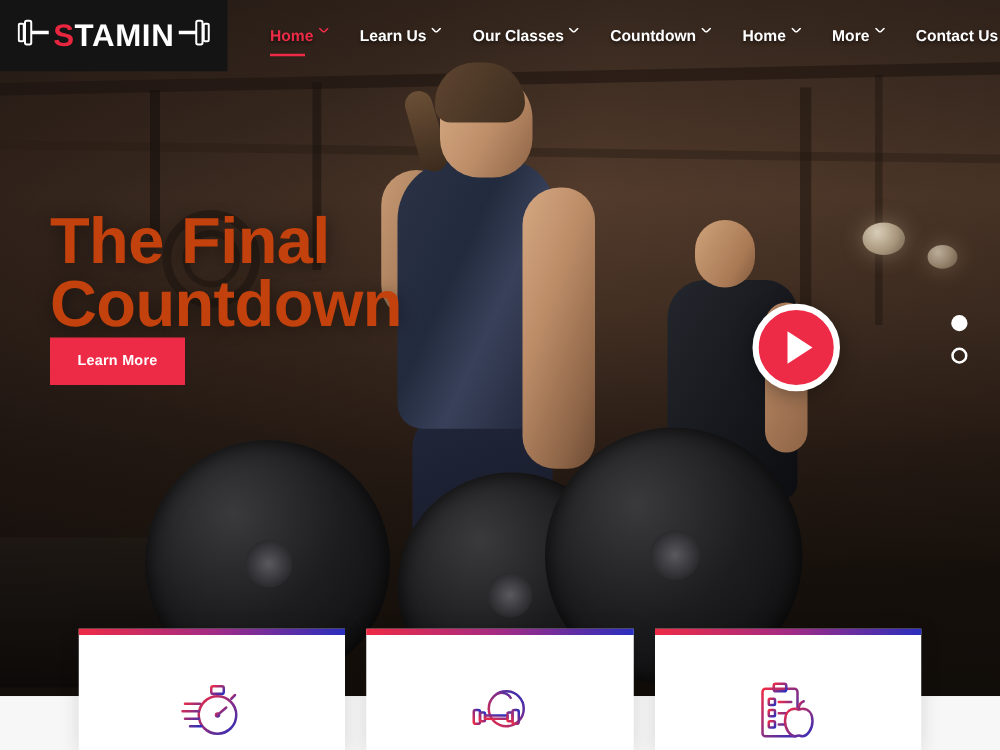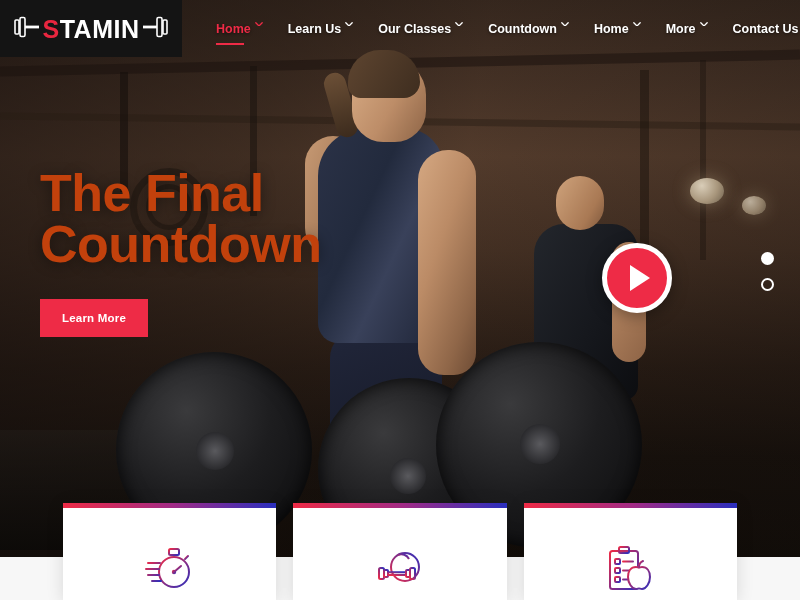--- a/index.html
+++ b/index.html
@@ -189,21 +189,20 @@
     text-shadow:0 2px 14px rgba(0,0,0,.45);
     letter-spacing:-.5px;
   }
   .hero-desc {
     margin-top:26px;
     font-size:12.5px; line-height:1.95; color:#f0eeec;
     text-shadow:0 1px 6px rgba(0,0,0,.55);
     max-width:346px;
   }
   .learn-btn {
-    margin-top:29px;
     display:inline-block;
     background:#ee2b46; color:#ffffff;
     font-size:11.5px; font-weight:bold;
     padding:13px 22px; border:none; cursor:pointer;
     letter-spacing:.2px;
   }
 
   
   .play-btn {
     position:absolute; left:602px; top:243px; width:70px; height:70px;

